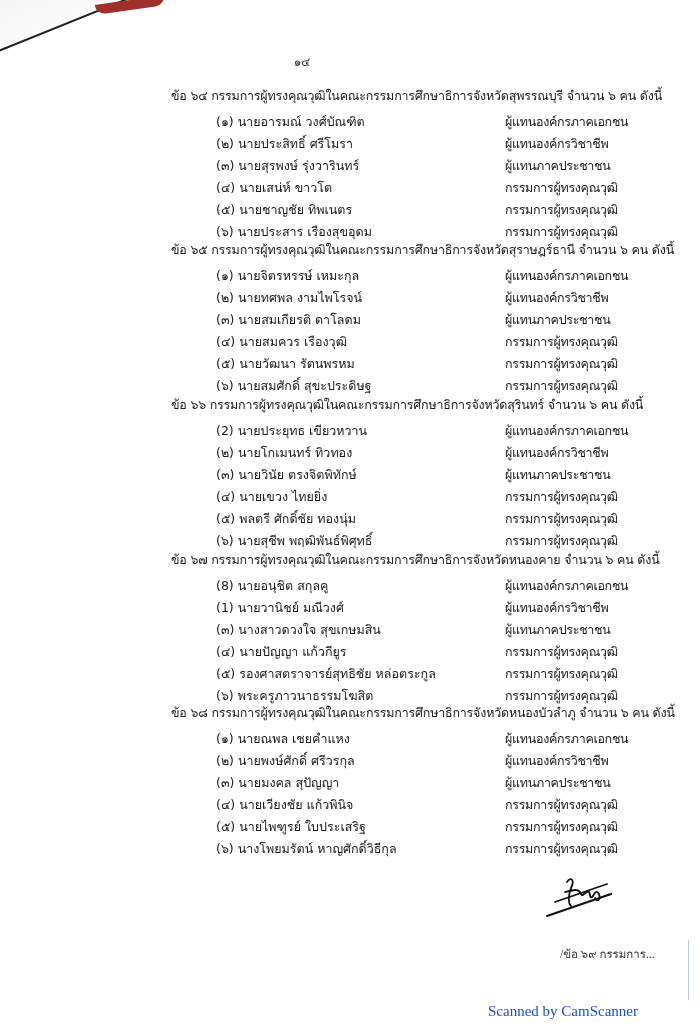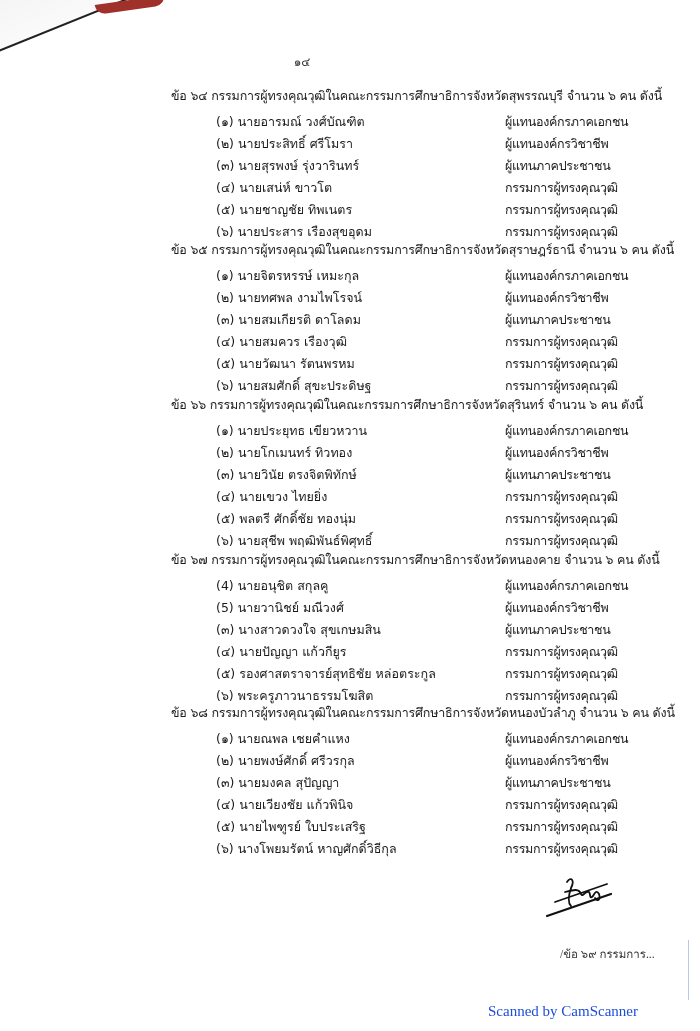--- a/index.html
+++ b/index.html
@@ -104,21 +104,21 @@
     </div>
   <div class="row" style="top:136px;">
       <span class="name">(๖) นายสมศักดิ์  สุขะประดิษฐ</span>
       <span class="role">กรรมการผู้ทรงคุณวุฒิ</span>
     </div>
 </div>
 
 <div class="section" style="top:395px;">
   <div class="section-title" style="top:0;">ข้อ ๖๖ กรรมการผู้ทรงคุณวุฒิในคณะกรรมการศึกษาธิการจังหวัดสุรินทร์ จำนวน ๖ คน ดังนี้</div>
   <div class="row" style="top:26px;">
-      <span class="name">(๑) นายประยุทธ  เขียวหวาน</span>
+      <span class="name">(2) นายประยุทธ  เขียวหวาน</span>
       <span class="role">ผู้แทนองค์กรภาคเอกชน</span>
     </div>
   <div class="row" style="top:48px;">
       <span class="name">(๒) นายโกเมนทร์  ทิวทอง</span>
       <span class="role">ผู้แทนองค์กรวิชาชีพ</span>
     </div>
   <div class="row" style="top:70px;">
       <span class="name">(๓) นายวินัย  ตรงจิตพิทักษ์</span>
       <span class="role">ผู้แทนภาคประชาชน</span>
     </div>
@@ -132,25 +132,25 @@
     </div>
   <div class="row" style="top:136px;">
       <span class="name">(๖) นายสุชีพ  พฤฒิพันธ์พิศุทธิ์</span>
       <span class="role">กรรมการผู้ทรงคุณวุฒิ</span>
     </div>
 </div>
 
 <div class="section" style="top:550px;">
   <div class="section-title" style="top:0;">ข้อ ๖๗ กรรมการผู้ทรงคุณวุฒิในคณะกรรมการศึกษาธิการจังหวัดหนองคาย จำนวน ๖ คน ดังนี้</div>
   <div class="row" style="top:26px;">
-      <span class="name">(4) นายอนุชิต  สกุลคู</span>
-      <span class="role">ผู้แทนองค์กรภาคเอกชน</span>
-    </div>
-  <div class="row" style="top:48px;">
-      <span class="name">(5) นายวานิชย์  มณีวงศ์</span>
+      <span class="name">(8) นายอนุชิต  สกุลคู</span>
+      <span class="role">ผู้แทนองค์กรภาคเอกชน</span>
+    </div>
+  <div class="row" style="top:48px;">
+      <span class="name">(1) นายวานิชย์  มณีวงศ์</span>
       <span class="role">ผู้แทนองค์กรวิชาชีพ</span>
     </div>
   <div class="row" style="top:70px;">
       <span class="name">(๓) นางสาวดวงใจ  สุขเกษมสิน</span>
       <span class="role">ผู้แทนภาคประชาชน</span>
     </div>
   <div class="row" style="top:92px;">
       <span class="name">(๔) นายปัญญา  แก้วกียูร</span>
       <span class="role">กรรมการผู้ทรงคุณวุฒิ</span>
     </div>

